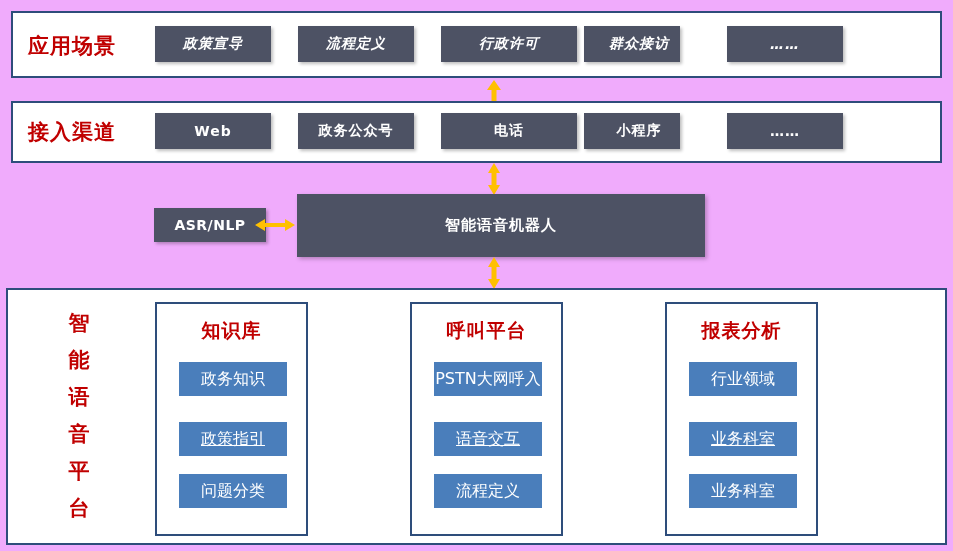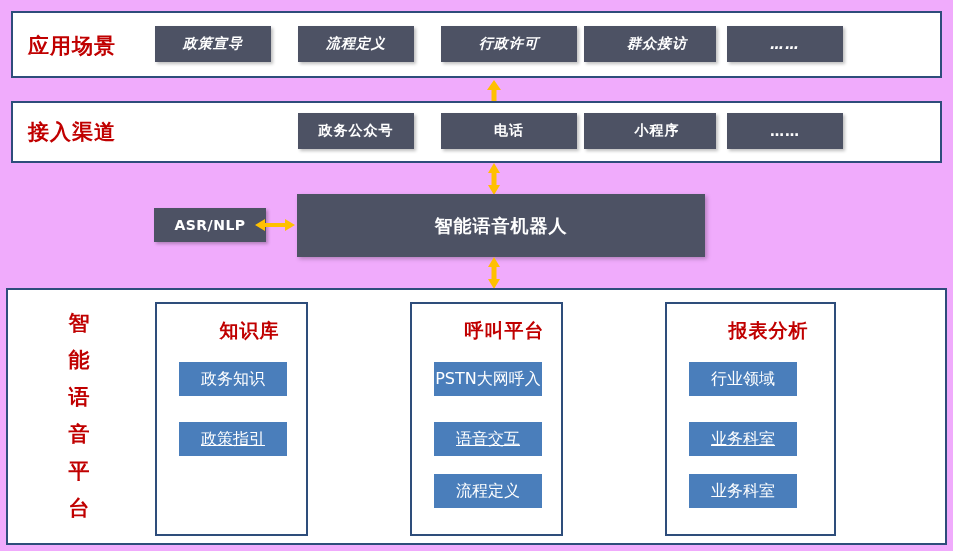--- a/index.html
+++ b/index.html
@@ -70,21 +70,21 @@
     letter-spacing: 1px;
     box-shadow: 2px 2px 3px rgba(0,0,0,0.25);
     white-space: nowrap;
   }
   .chip.row-scenario { top: 26px;  height: 36px; font-style: italic; }
   .chip.row-channel  { top: 113px; height: 36px; }
 
   .chip.c0 { left: 155px; width: 116px; }
   .chip.c1 { left: 298px; width: 116px; }
   .chip.c2 { left: 441px; width: 136px; }
-  .chip.c3 { left: 584px; width: 132px; padding-left: 14px; }
+  .chip.c3 { left: 584px; width: 96px; padding-left: 14px; }
   .chip.c4 { left: 727px; width: 116px; }
 
   
   #chip-asrnlp {
     position: absolute;
     left: 154px;
     top: 208px;
     width: 112px;
     height: 34px;
     box-sizing: border-box;
@@ -100,21 +100,21 @@
   }
   #chip-robot {
     position: absolute;
     left: 297px;
     top: 194px;
     width: 408px;
     height: 63px;
     box-sizing: border-box;
     background: #4d5264;
     color: #ffffff;
-    font-size: 18px;
+    font-size: 15px;
     font-weight: bold;
     display: flex;
     align-items: center;
     justify-content: center;
     letter-spacing: 1px;
     box-shadow: 2px 2px 4px rgba(0,0,0,0.25);
   }
 
   
   .arrow {
@@ -125,33 +125,32 @@
   .panel {
     position: absolute;
     box-sizing: border-box;
     border: 2px solid #2e4d7b;
     background: #ffffff;
     top: 302px;
     height: 234px;
   }
   #panel-0 { left: 155px; width: 153px; }
   #panel-1 { left: 410px; width: 153px; }
-  #panel-2 { left: 665px; width: 171px; }
+  #panel-2 { left: 665px; width: 153px; }
 
   .panel-title {
     position: absolute;
     top: 14px;
     left: 0;
     width: 100%;
     text-align: center;
     color: #c00000;
     font-weight: bold;
     font-size: 19px;
     letter-spacing: 1px;
-    padding-left: 18px;
   }
 
   .sub-chip {
     position: absolute;
     left: 22px;
     width: 108px;
     height: 34px;
     box-sizing: border-box;
     background: #4a7ebb;
     color: #ffffff;
@@ -179,20 +178,21 @@
   <div class="chip row-scenario c3">群众接访</div>
   <div class="chip row-scenario c4">……</div>
 
   <svg class="arrow" style="left:484px; top:78px;" width="20" height="24" viewBox="0 0 20 24">
     <path d="M10 2 L17 12 L12.5 12 L12.5 24 L7.5 24 L7.5 12 L3 12 Z" fill="#ffc000"></path>
   </svg>
 
   <div class="band" id="band-channel"></div>
   <div class="red-title" id="title-channel">接入渠道</div>
 
+  <div class="chip row-channel c0">Web</div>
   <div class="chip row-channel c1">政务公众号</div>
   <div class="chip row-channel c2">电话</div>
   <div class="chip row-channel c3">小程序</div>
   <div class="chip row-channel c4">……</div>
 
   <svg class="arrow" style="left:484px; top:163px;" width="20" height="32" viewBox="0 0 20 32">
     <path d="M10 0 L16 10 L12.5 10 L12.5 22 L16 22 L10 32 L4 22 L7.5 22 L7.5 10 L4 10 Z" fill="#ffc000"></path>
   </svg>
 
   <div id="chip-asrnlp">ASR/NLP</div>
@@ -215,20 +215,21 @@
     <span>语</span>
     <span>音</span>
     <span>平</span>
     <span>台</span>
   </div>
 
   <div class="panel" id="panel-0">
     <div class="panel-title">知识库</div>
     <div class="sub-chip s0">政务知识</div>
     <div class="sub-chip s1">政策指引</div>
+    <div class="sub-chip s2">问题分类</div>
   </div>
 
   <div class="panel" id="panel-1">
     <div class="panel-title">呼叫平台</div>
     <div class="sub-chip s0">PSTN大网呼入</div>
     <div class="sub-chip s1">语音交互</div>
     <div class="sub-chip s2">流程定义</div>
   </div>
 
   <div class="panel" id="panel-2">

